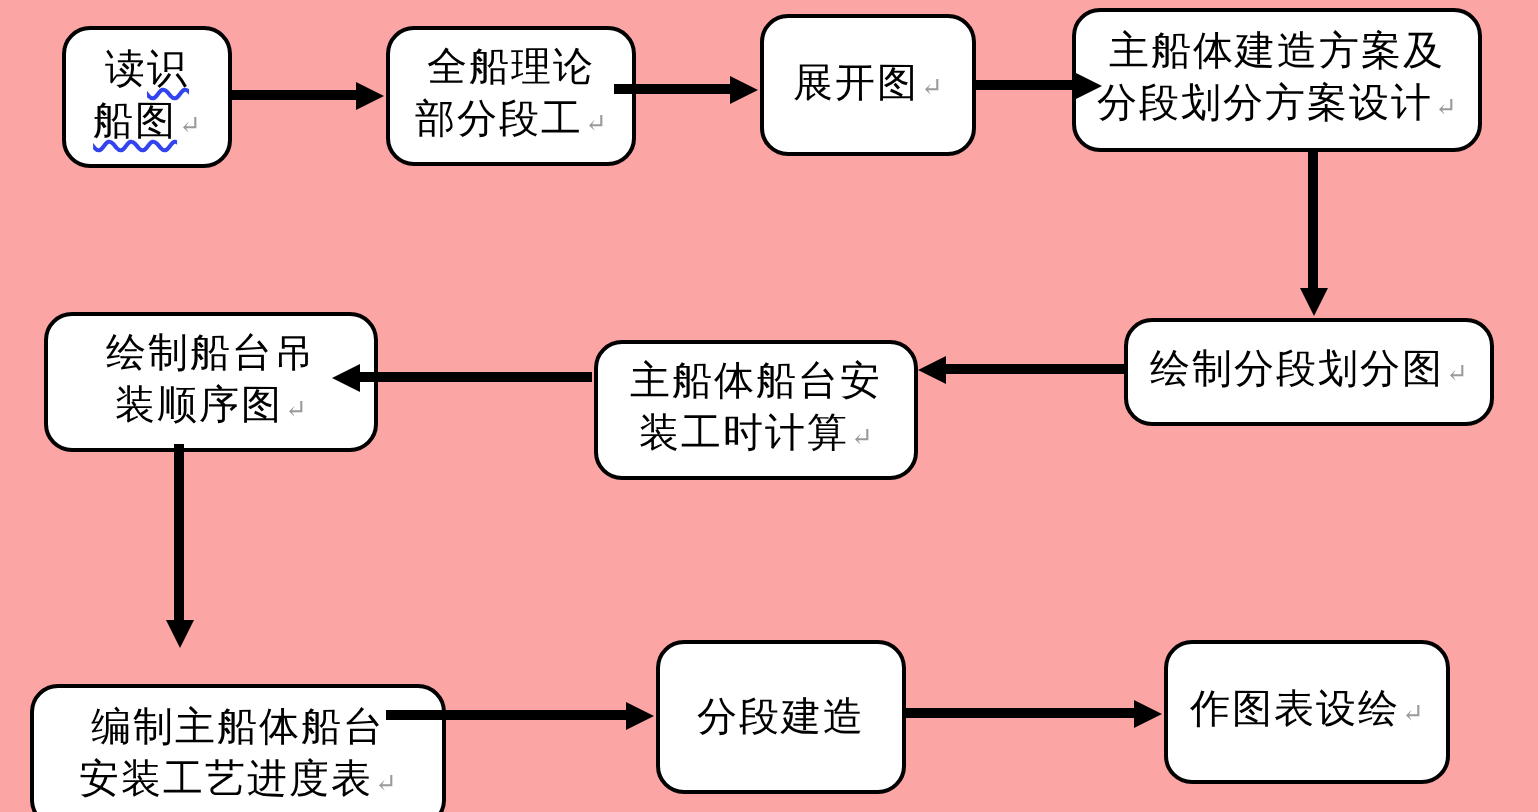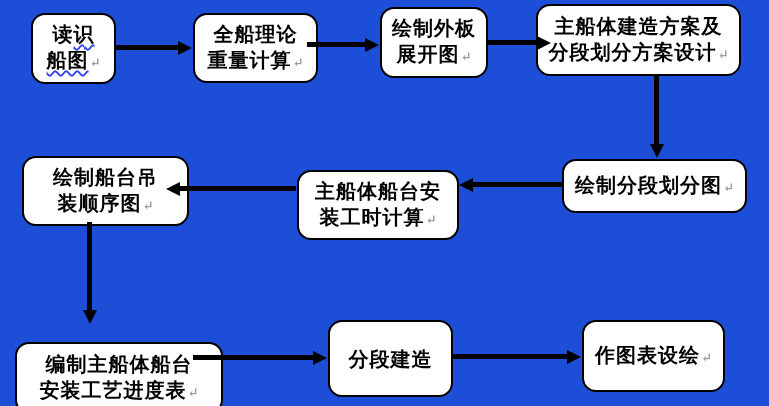--- a/index.html
+++ b/index.html
@@ -1,18 +1,18 @@
 <!DOCTYPE html>
 <html><head>
 <meta charset="utf-8">
 <style>
   html,body{margin:0;padding:0;background:#ffffff;}
   #canvas{
-    position:relative;width:769px;height:406px;background:#1d4ed8;overflow:hidden;
-    font-family:"Liberation Serif","DejaVu Serif",serif;color:#000;font-weight:bold;
+    position:relative;width:769px;height:406px;background:#fca5a5;overflow:hidden;
+    font-family:"Liberation Serif","DejaVu Serif",serif;color:#000;
   }
   .box{
     position:absolute;box-sizing:border-box;background:#ffffff;
     border:2.5px solid #000;border-radius:14px;
     display:flex;flex-direction:column;align-items:center;justify-content:center;
     font-size:20px;line-height:26px;letter-spacing:1px;text-align:center;
     white-space:nowrap;
   }
   .line{display:block;}
   .wavy-blue{
@@ -40,25 +40,24 @@
 
 <div id="canvas">
 
   <div class="box" style="left:31px;top:13px;width:85px;height:71px">
     <span class="line"><span>读</span><span class="wavy-blue">识</span></span>
     <span class="line"><span class="wavy-blue">船图</span><span class="return-mark">↵</span></span>
   </div>
 
   <div class="box" style="left:193px;top:13px;width:125px;height:70px">
     <span class="line">全船理论</span>
-    <span class="line"><span>重量计算</span><span class="return-mark">↵</span></span>
+    <span class="line"><span>部分段工</span><span class="return-mark">↵</span></span>
   </div>
 
   <div class="box" style="left:380px;top:7px;width:108px;height:71px">
-    <span class="line">绘制外板</span>
     <span class="line"><span>展开图</span><span class="return-mark">↵</span></span>
   </div>
 
   <div class="box" style="left:536px;top:4px;width:205px;height:72px">
     <span class="line">主船体建造方案及</span>
     <span class="line"><span>分段划分方案设计</span><span class="return-mark">↵</span></span>
   </div>
 
   <div class="box" style="left:22px;top:156px;width:167px;height:70px">
     <span class="line">绘制船台吊</span>

